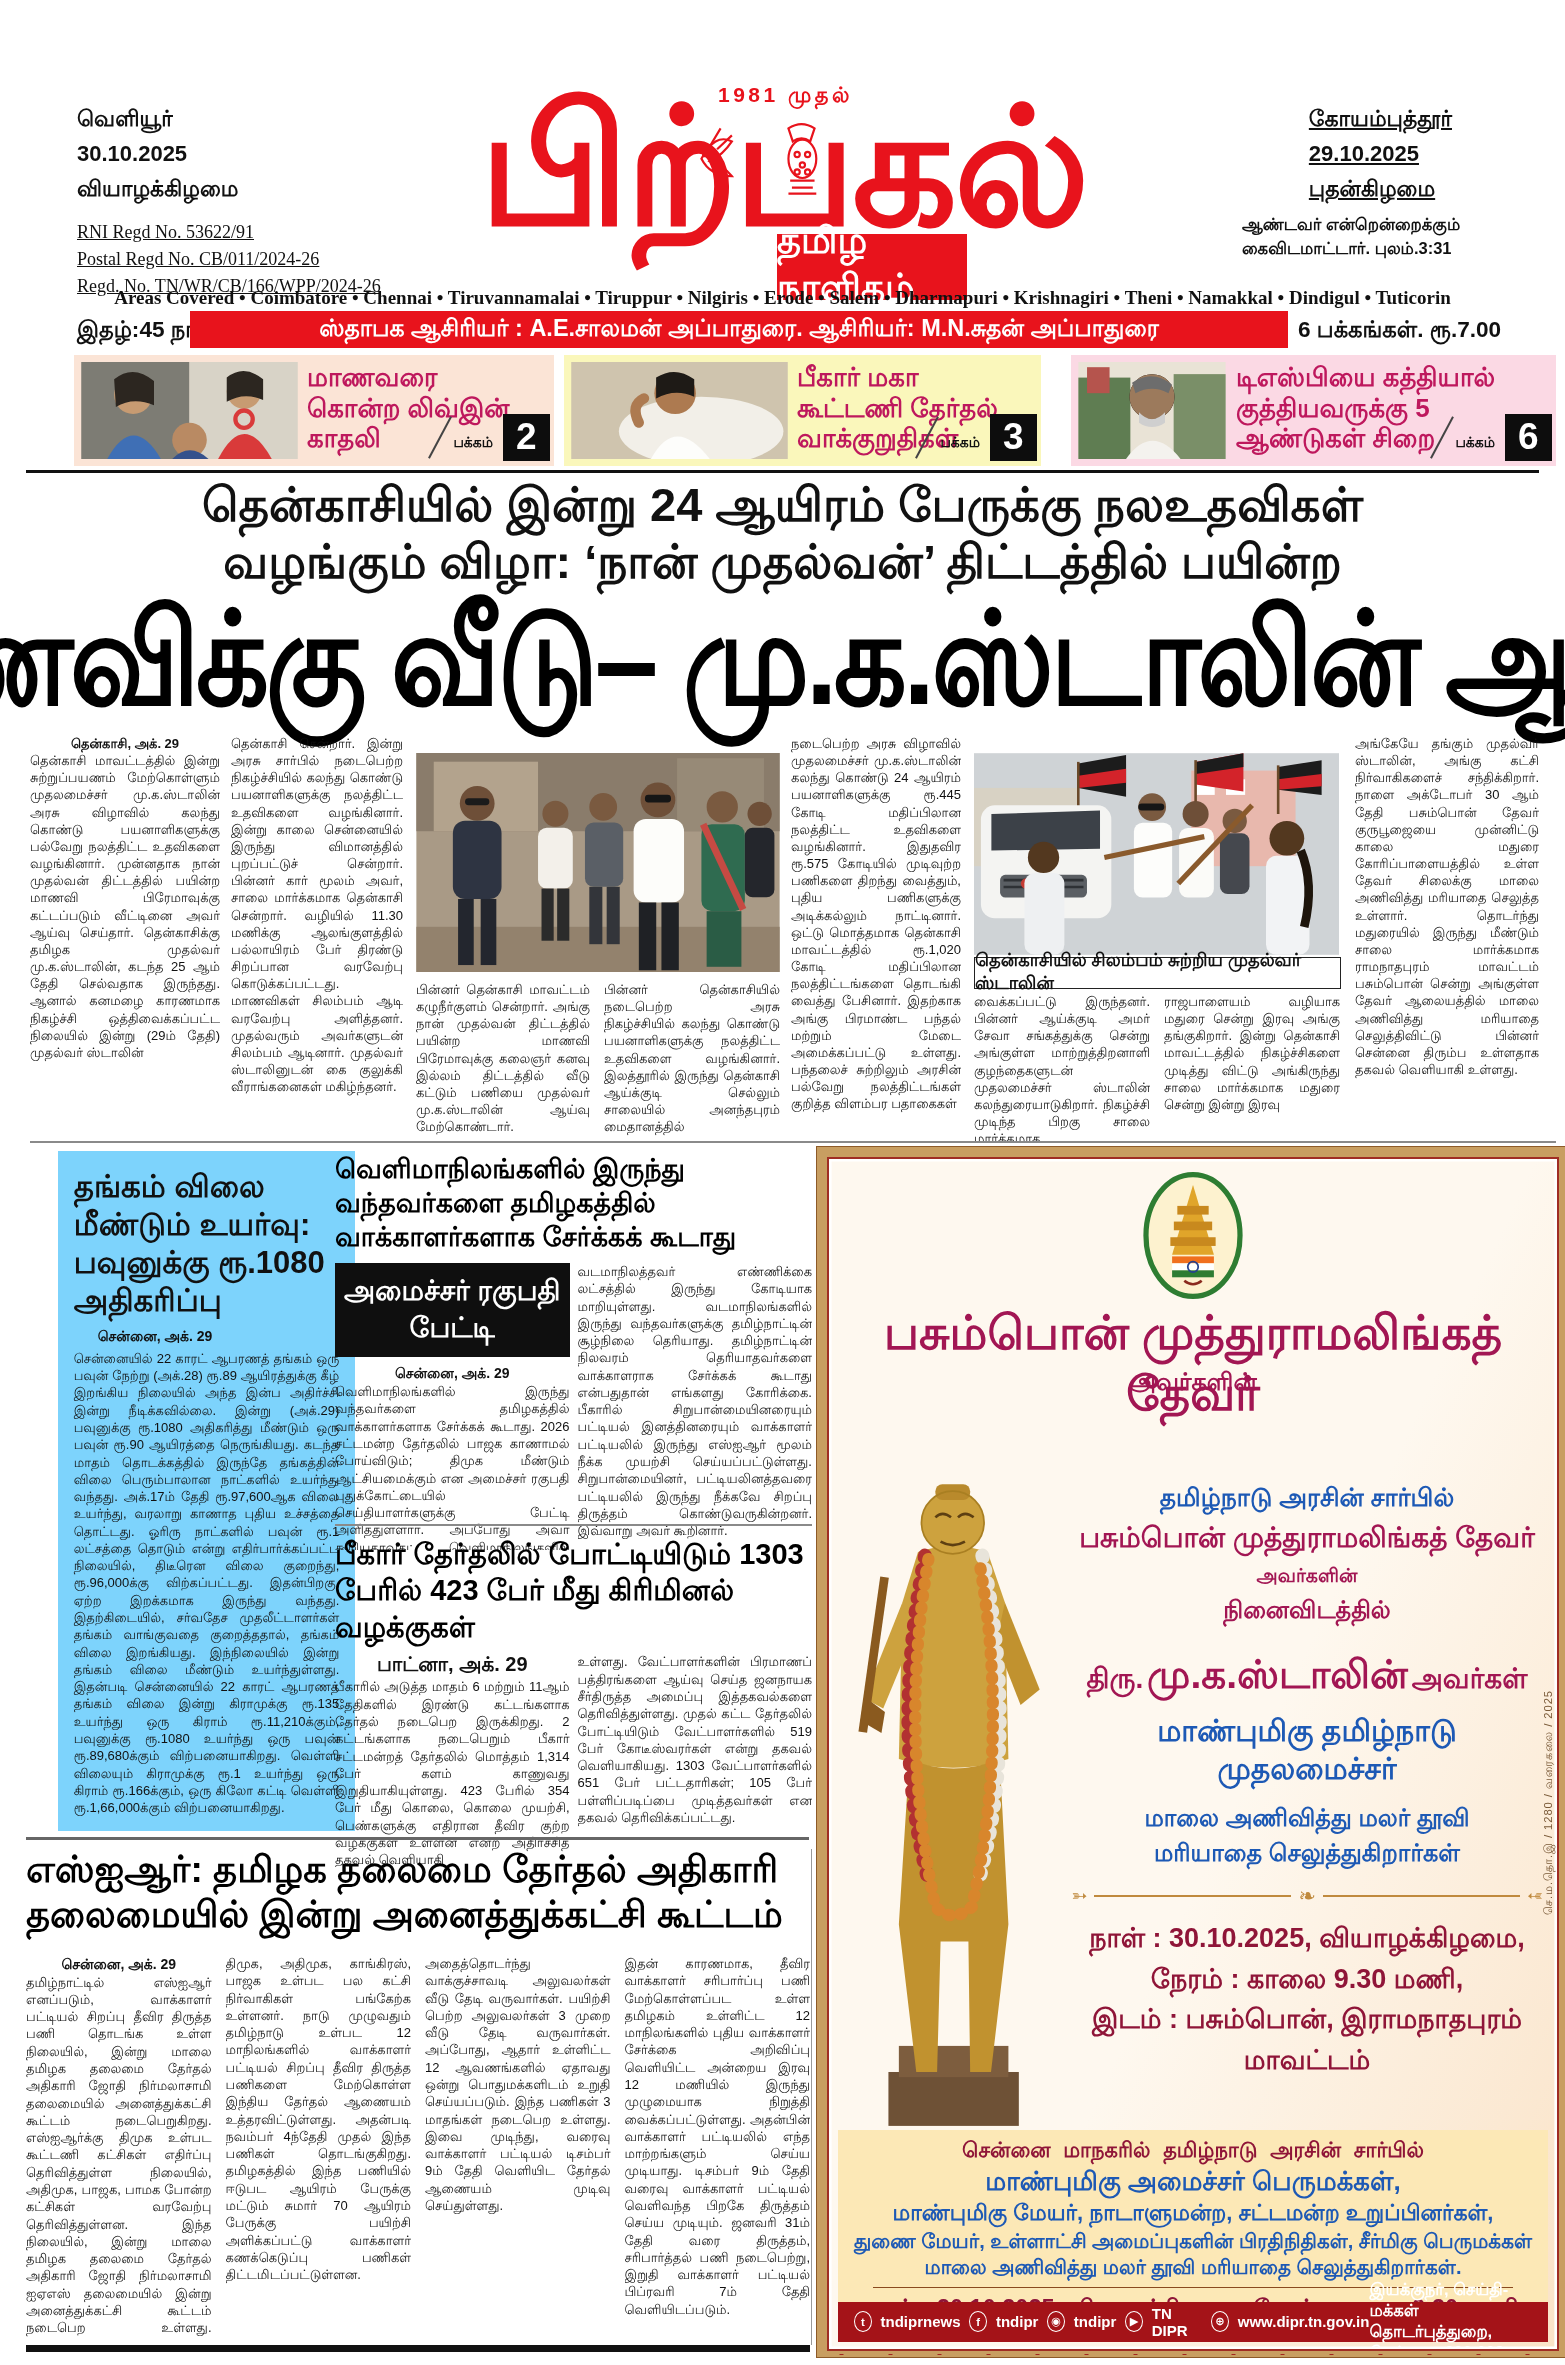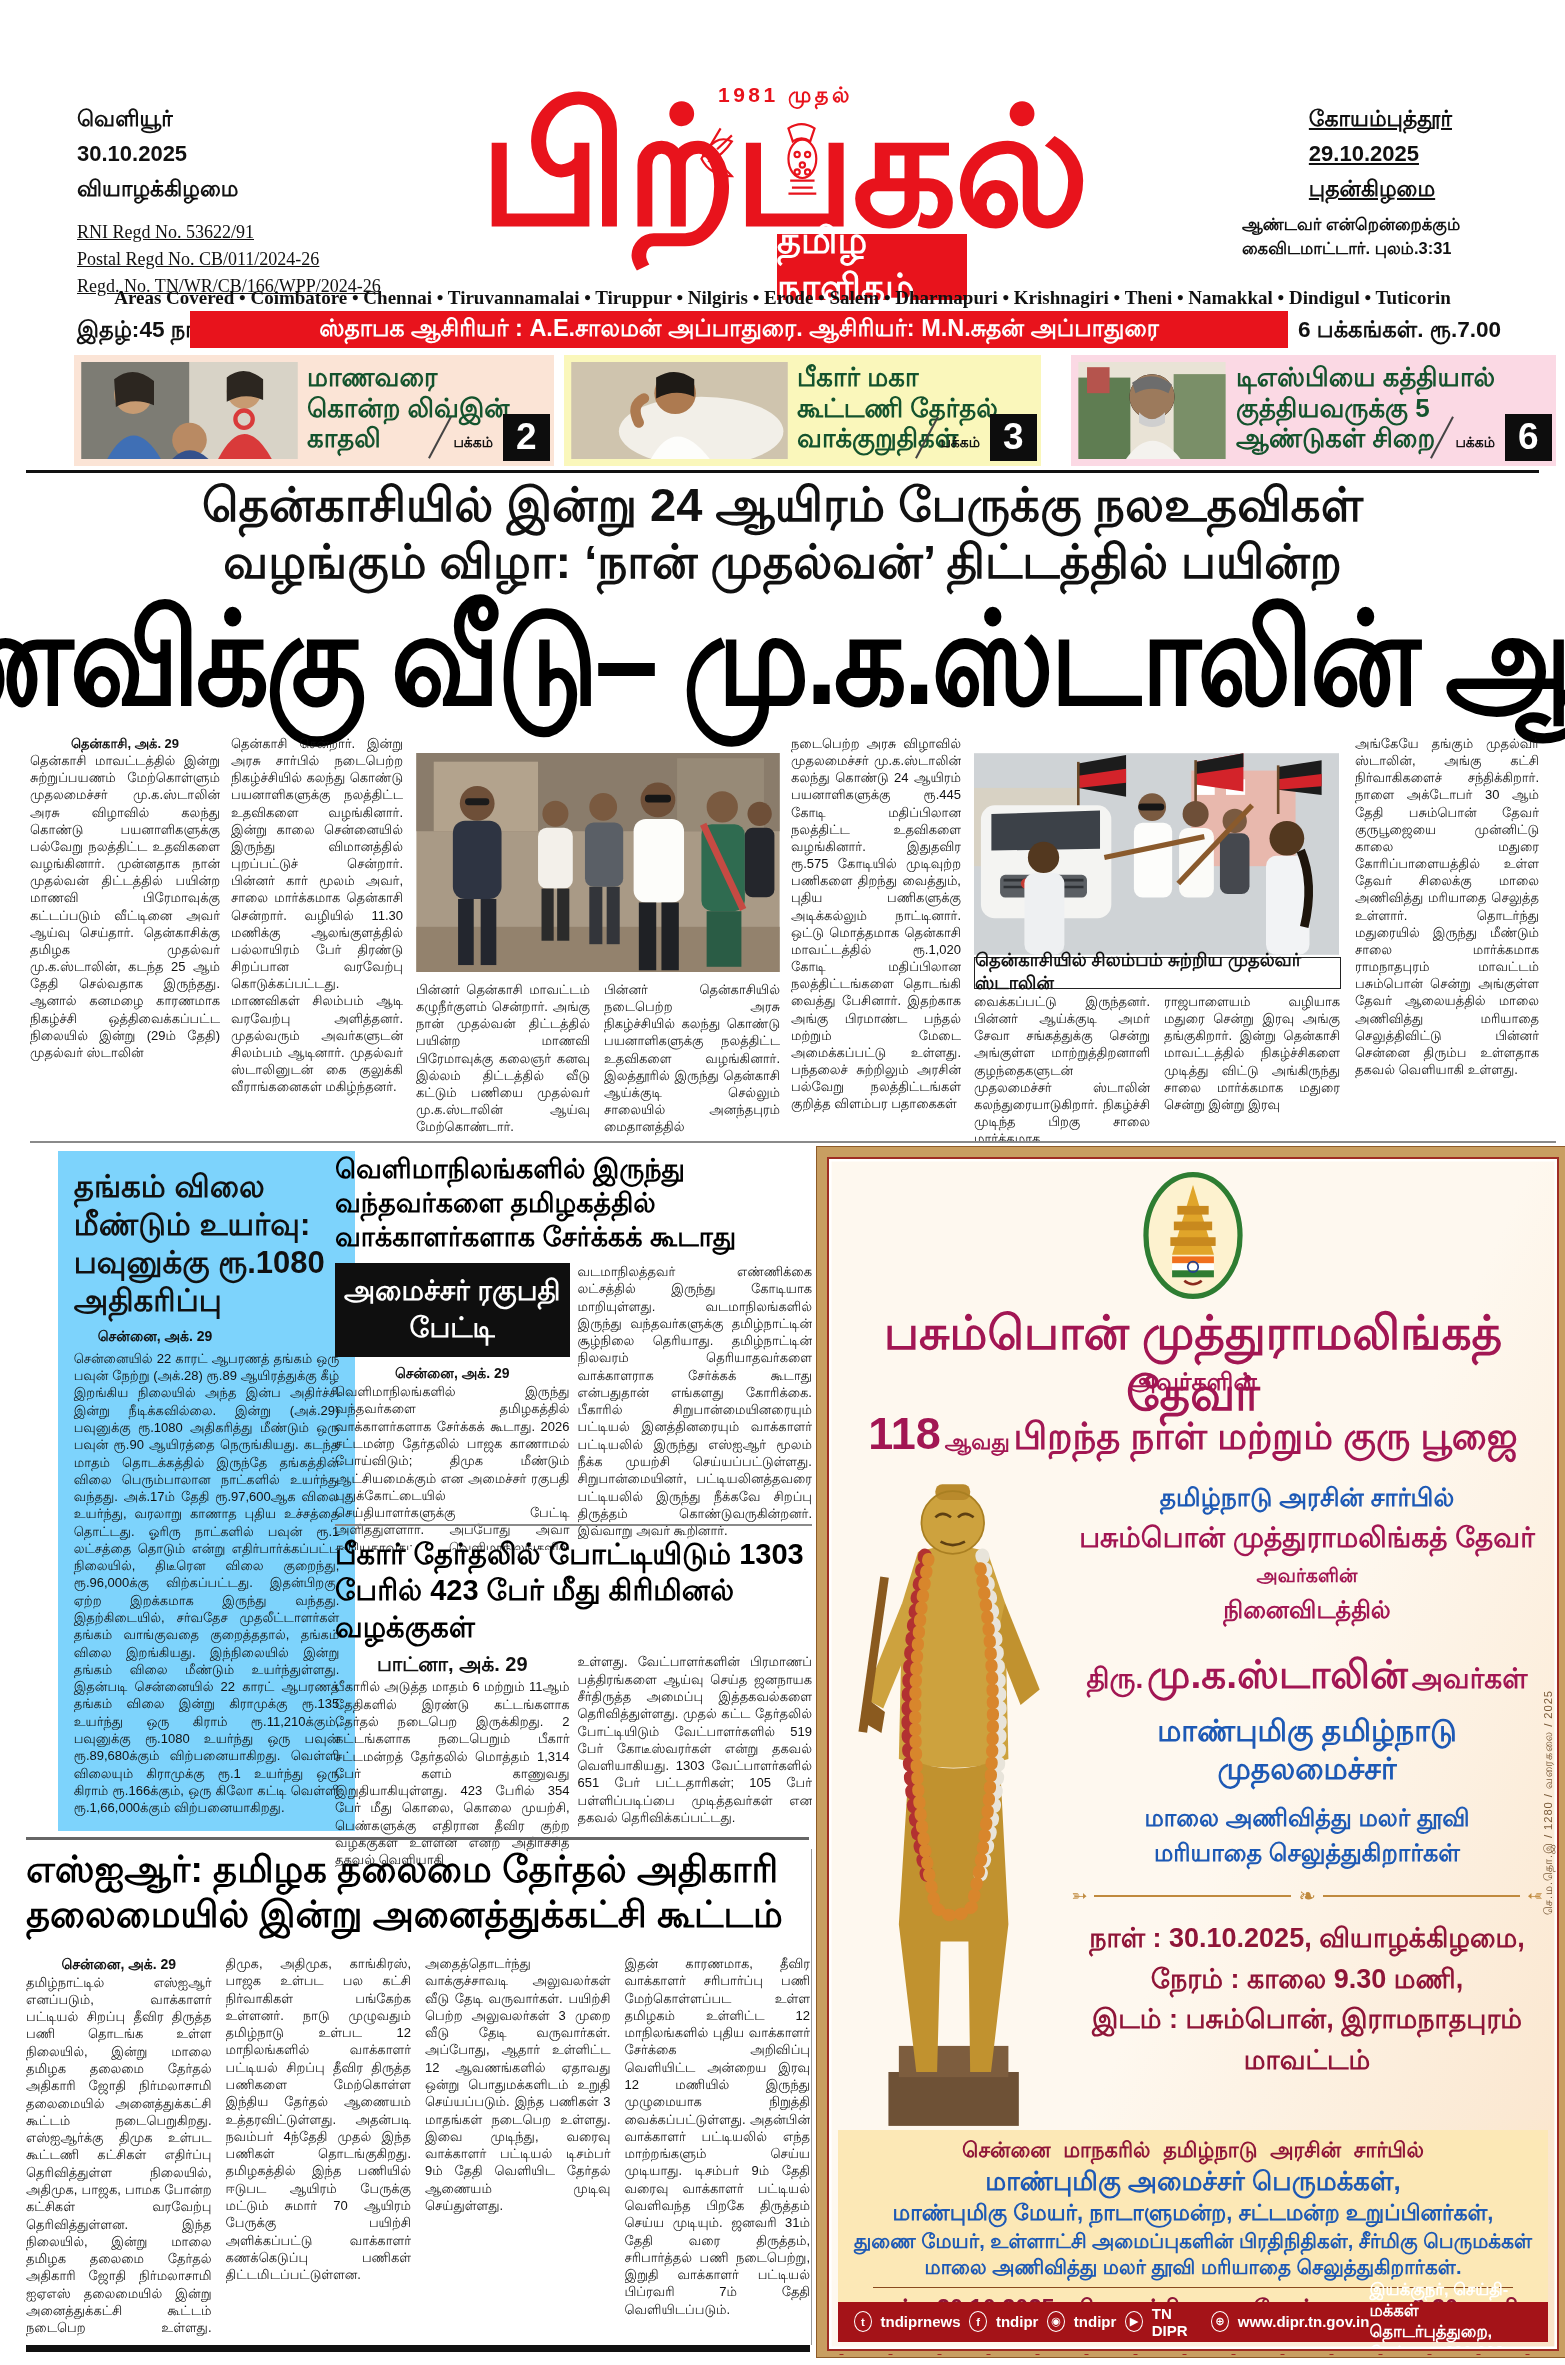--- a/index.html
+++ b/index.html
@@ -18,21 +18,21 @@
                display:flex;align-items:center;justify-content:center;}
   .verse{font-size:16.5px;font-weight:700;line-height:24px;}
   .areas{width:100%;text-align:center;font-family:"Liberation Serif","DejaVu Serif",serif;
          font-size:19px;font-weight:700;}
   .redbar{background:#e8131c;color:#fff;display:flex;align-items:center;justify-content:center;
           font-size:23.5px;font-weight:700;}
   .issue,.price{font-size:22.6px;font-weight:700;}
   
   .teaser{position:absolute;top:355px;height:111px;overflow:hidden;}
   .teaser .photo{position:absolute;left:7px;top:7px;bottom:7px;}
-  .teaser .t-head{position:absolute;top:7px;font-size:26px;font-weight:800;line-height:1.18;color:#14532d;}
+  .teaser .t-head{position:absolute;top:7px;font-size:26px;font-weight:800;line-height:1.18;color:#be185d;}
   .pagebox{position:absolute;right:4.3px;bottom:5.2px;width:47px;height:47px;background:#0d0d0d;color:#fff;
            font-size:37px;font-weight:800;display:flex;align-items:center;justify-content:center;}
   .pglabel{position:absolute;right:61px;bottom:14px;font-size:14px;font-weight:700;}
   .slant{position:absolute;right:113px;bottom:5.2px;width:1.7px;height:47px;background:#444;transform:rotate(28deg);}
   
   .kicker{left:0;width:1565px;text-align:center;font-size:47px;font-weight:800;white-space:nowrap;}
   .lead-head{top:584px;left:50%;transform:translateX(-50%) scaleX(.88);white-space:nowrap;
              font-size:130px;font-weight:900;letter-spacing:-4.3px;color:#000;}
   .col{position:absolute;text-align:justify;font-size:13px;line-height:1.32;overflow:hidden;color:#111;}
   .dl{font-weight:700;text-align:center;}
@@ -338,25 +338,20 @@
         <rect x="32" y="76" width="52" height="10" fill="#c8891e"></rect>
         <rect x="34" y="98" width="48" height="8" fill="#f0701e"></rect>
         <rect x="34" y="106" width="48" height="8" fill="#ffffff"></rect>
         <rect x="34" y="114" width="48" height="8" fill="#2e7d32"></rect>
         <circle cx="58" cy="110" r="6" fill="none" stroke="#27418f" stroke-width="2"></circle>
         <path d="M48 126 q10 8 20 0" stroke="#8a2b1e" stroke-width="3" fill="none"></path>
       </svg>
 
       <div class="abs ad-c maroon" style="top:146px;font-size:47px;font-weight:800;">பசும்பொன் முத்துராமலிங்கத் தேவர்</div>
       <div class="abs ad-c maroon" style="top:209px;font-size:24px;font-weight:700;">அவர்களின்</div>
-      <div class="abs ad-c maroon" style="top:249px;font-weight:800;">
-        <span style="font-size:45px;">118</span>
-        <span style="font-size:21px;">ஆவது</span>
-        <span style="font-size:37px;">பிறந்த நாள் மற்றும் குரு பூஜை</span>
-      </div>
 
       <svg class="abs" style="left:8.7px;top:313px;" width="233" height="654" viewBox="0 0 268 752">
         <rect x="58" y="690" width="150" height="62" fill="#6e5136"></rect>
         <rect x="70" y="660" width="126" height="36" fill="#7d5d3e"></rect>
         <g fill="#cda23e">
           <circle cx="132" cy="58" r="36"></circle>
           <rect x="112" y="14" width="40" height="18" rx="8" fill="#b98a2c"></rect>
           <path d="M92 92 Q132 78 172 92 L192 150 L196 330 Q132 350 70 330 L74 150 Z"></path>
           <path d="M74 150 L30 260 L52 272 L86 190 Z"></path>
           <path d="M192 150 L232 250 L210 268 L182 196 Z" fill="#c1922f"></path>

